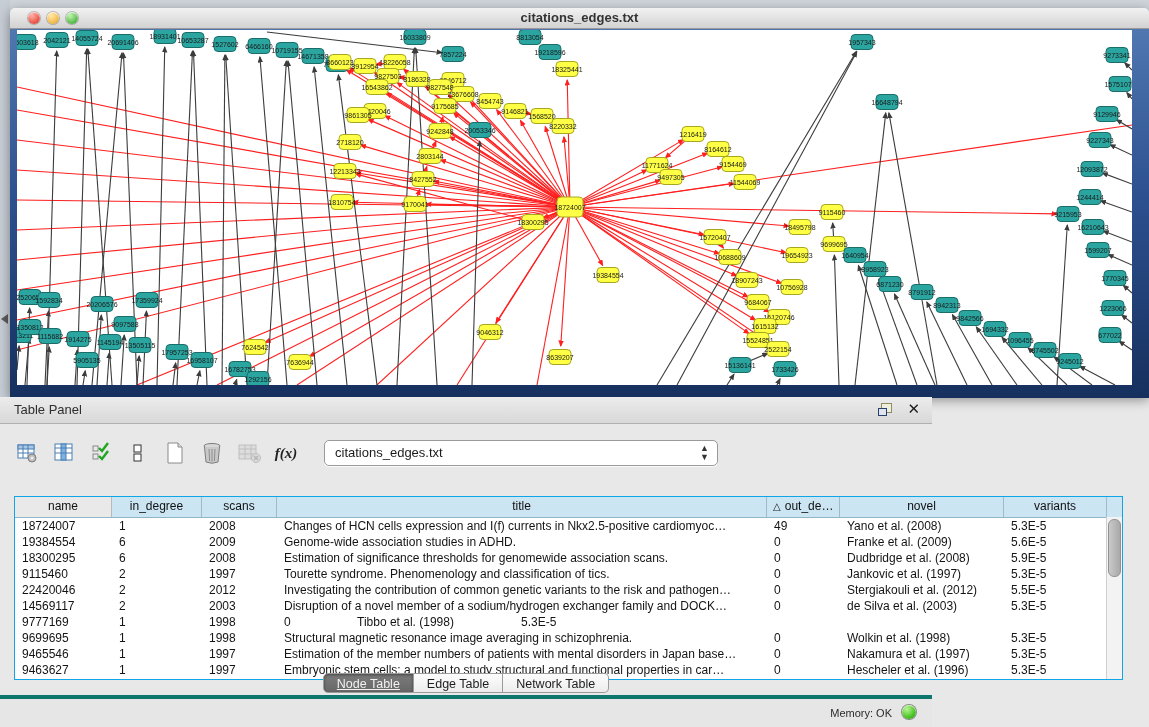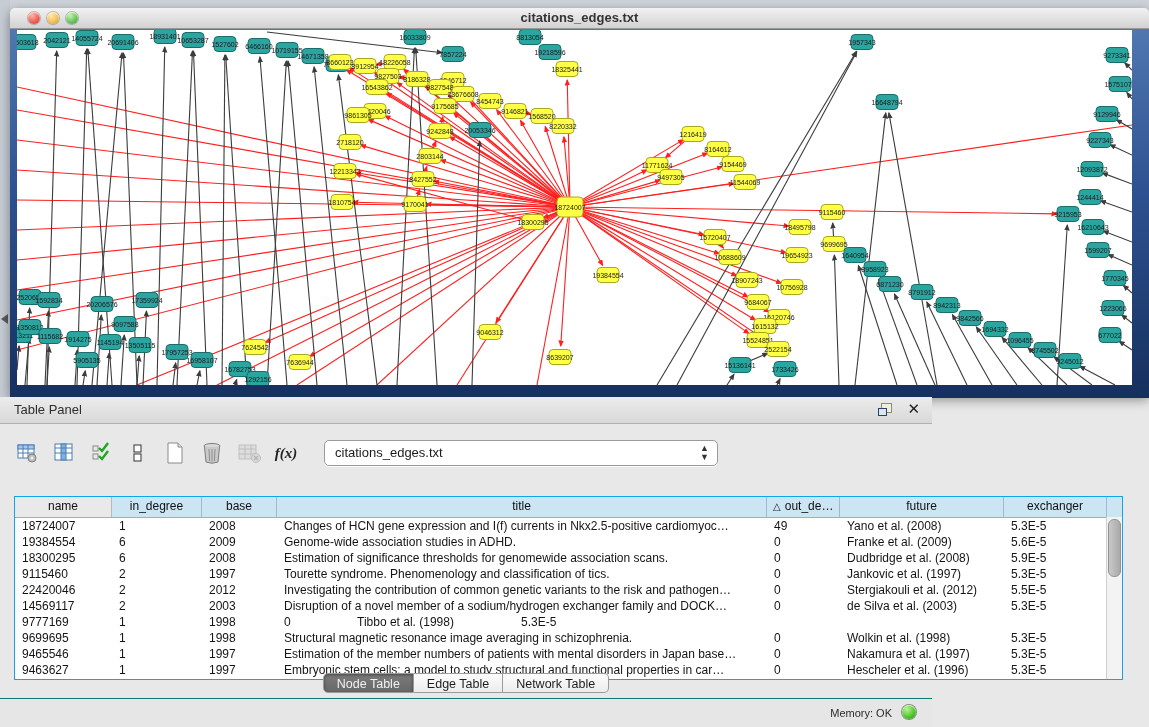--- a/index.html
+++ b/index.html
@@ -62,26 +62,26 @@
   .gc{box-sizing:border-box;font-size:12px;color:#141414;line-height:16px;padding-left:7px;
     overflow:hidden;white-space:nowrap;}
   
   #vscroll{position:absolute;right:0;top:20px;bottom:0;width:15px;background:#f3f3f3;border-left:1px solid #cfcfcf;}
   #vthumb{position:absolute;left:1px;top:2px;width:11px;height:56px;border-radius:6px;
     background:linear-gradient(90deg,#c9c9c9,#a9a9a9);border:1px solid #939393;}
   
   #segmented{position:absolute;left:0;right:0;top:276px;height:22px;text-align:center;}
   .seg{display:inline-block;vertical-align:top;height:20px;line-height:20px;padding:0 13px;font-size:12.5px;
     background:linear-gradient(#fdfdfd,#ececec);color:#1d1d1d;border:1px solid #9b9b9b;border-left:none;cursor:pointer;}
-  .seg.first{border-left:1px solid #9b9b9b;border-radius:5px 0 0 5px;}
+  .seg.first{border-left:1px solid #9b9b9b;border-radius:5px 0 0 5px;text-decoration:underline;}
   .seg.last{border-radius:0 5px 5px 0;}
   .seg.selected{background:linear-gradient(#7b7b7b,#686868);color:#f2f2f2;
     box-shadow:inset 0 1px 3px rgba(0,0,0,.45);}
   
-  #status-bar{position:absolute;left:0;right:0;bottom:0;height:28px;background:#e6e6e6;border-top:1px solid #0f766e;margin-top:18px;}
+  #status-bar{position:absolute;left:0;right:0;bottom:0;height:28px;background:#e6e6e6;border-top:4px solid #0f766e;margin-top:18px;}
   #mem-label{position:absolute;right:40px;top:8px;font-size:11px;color:#2a2a2a;}
   #mem-dot{position:absolute;right:16px;top:6px;width:14px;height:14px;border-radius:50%;
     background:radial-gradient(circle at 35% 30%,#b8f694,#44c020 65%,#2f9212);
     box-shadow:0 0 0 1px #8a8a8a, inset 0 1px 1px rgba(255,255,255,.6);}
 </style>
 </head>
 <body>
 
 <div id="desktop">
   <div id="left-strip"></div>
@@ -764,32 +764,32 @@
     <span id="table-select">
       <span class="val">citations_edges.txt</span>
       <span class="spin">▲<br>▼</span>
     </span>
   </div>
 
   <div id="grid">
     <div id="grid-header">
       <div class="hc gray c0">name</div>
       <div class="hc c1">in_degree</div>
-      <div class="hc c2">base</div>
+      <div class="hc c2">scans</div>
       <div class="hc c3">title</div>
       <div class="hc sorted c4"><span class="tri">△</span><span>out_de…</span></div>
-      <div class="hc c5">future</div>
-      <div class="hc c6">exchanger</div>
+      <div class="hc c5">novel</div>
+      <div class="hc c6">variants</div>
     </div>
     <div id="grid-body">
         <div class="grow">
           <div class="gc c0">18724007</div>
           <div class="gc c1">1</div>
           <div class="gc c2">2008</div>
-          <div class="gc c3">Changes of HCN gene expression and I(f) currents in Nkx2.5-positive cardiomyoc…</div>
+          <div class="gc c3">Changes of HCN cells expression and I(f) currents in Nkx2.5-positive cardiomyoc…</div>
           <div class="gc c4">49</div>
           <div class="gc c5">Yano et al. (2008)</div>
           <div class="gc c6">5.3E-5</div>
         </div>
         <div class="grow">
           <div class="gc c0">19384554</div>
           <div class="gc c1">6</div>
           <div class="gc c2">2009</div>
           <div class="gc c3">Genome-wide association studies in ADHD.</div>
           <div class="gc c4">0</div>

